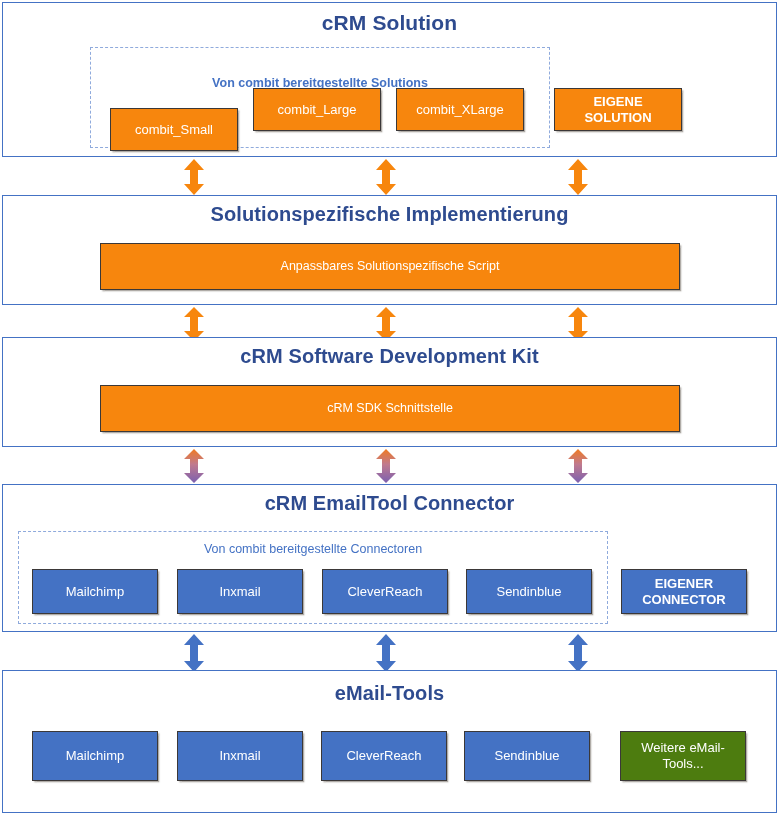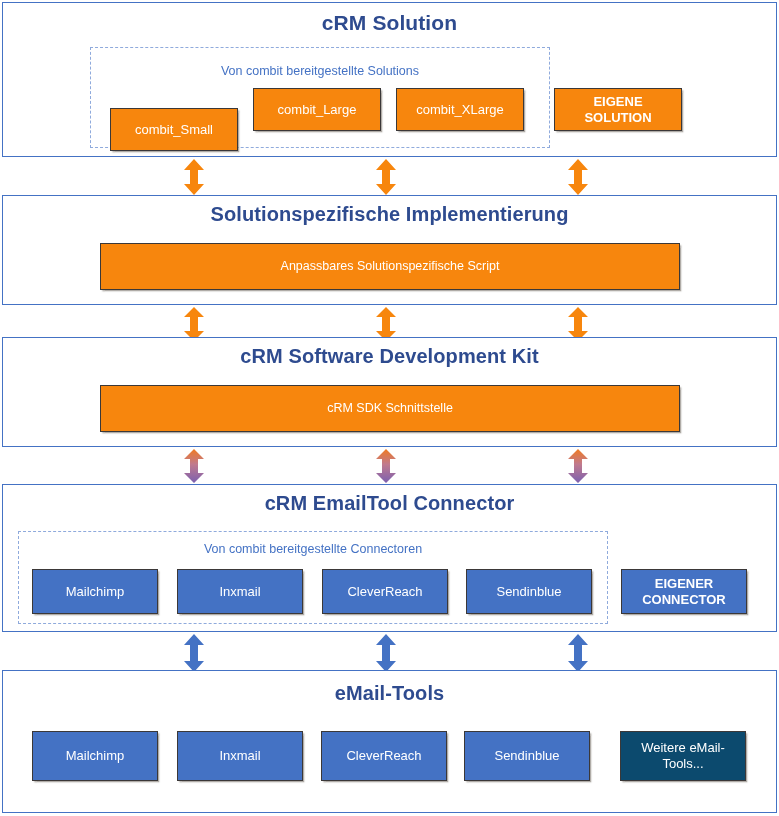--- a/index.html
+++ b/index.html
@@ -66,41 +66,41 @@
     justify-content: center;
     text-align: center;
     color: #ffffff;
     font-size: 13px;
     line-height: 1.22;
     border: 1.3px solid #3b3838;
     box-shadow: 1.5px 1.5px 1.5px rgba(80,70,60,0.45);
   }
   .node.orange { background: #f7860d; }
   .node.blue   { background: #4472c4; }
-  .node.lightblue { background: #0c4a6e; }
+  .node.lightblue { background: #4d7c0f; }
   .node.strong { font-weight: bold; font-size: 13px; }
   .node.bar { font-size: 12.5px; }
 
   
   .arrow {
     position: absolute;
   }
   .arrow svg { display: block; }
 </style>
 </head>
 <body>
 
 <div class="diagram">
 
   <div class="panel" style="left:2px; top:2px; width:775px; height:155px;">
     <div class="panel-title" style="top:8px; font-size:21px;">cRM Solution</div>
   </div>
 
   <div class="dashed-group" style="left:90px; top:47px; width:460px; height:101px;">
-    <div class="dashed-label" style="top:16px;">Von combit bereitgestellte Solutions</div>
+    <div class="dashed-label" style="top:28px;font-weight:bold;">Von combit bereitgestellte Solutions</div>
   </div>
 
   <div class="node orange" style="left:110px; top:88px; width:128px; height:43px;margin-top:20px;">
     <span>combit_Small</span>
   </div>
   <div class="node orange" style="left:253px; top:88px; width:128px; height:43px;text-align:center;">
     <span>combit_Large</span>
   </div>
   <div class="node orange" style="left:396px; top:88px; width:128px; height:43px;">
     <span>combit_XLarge</span>

